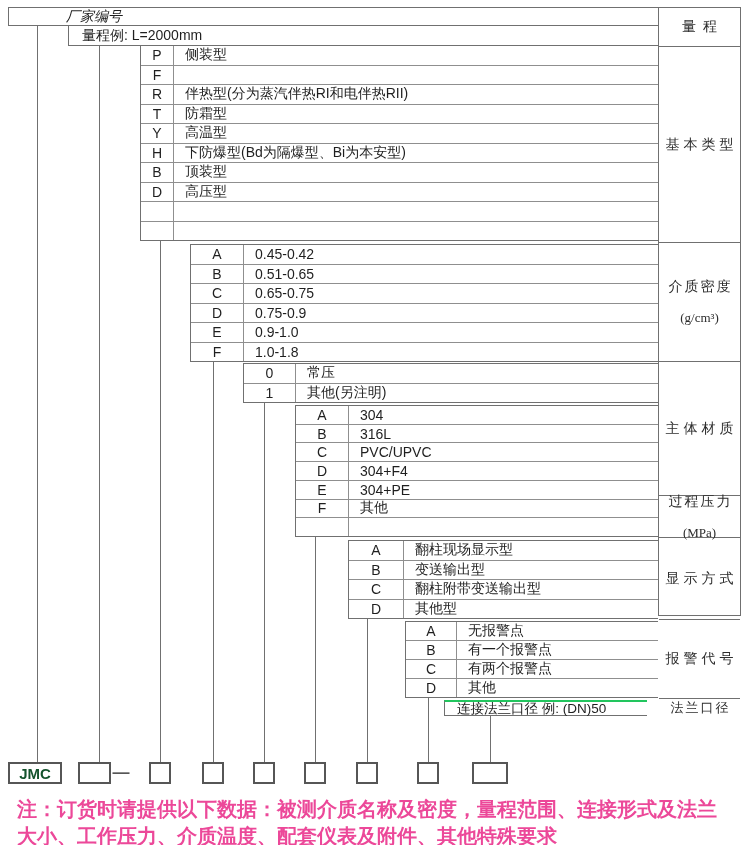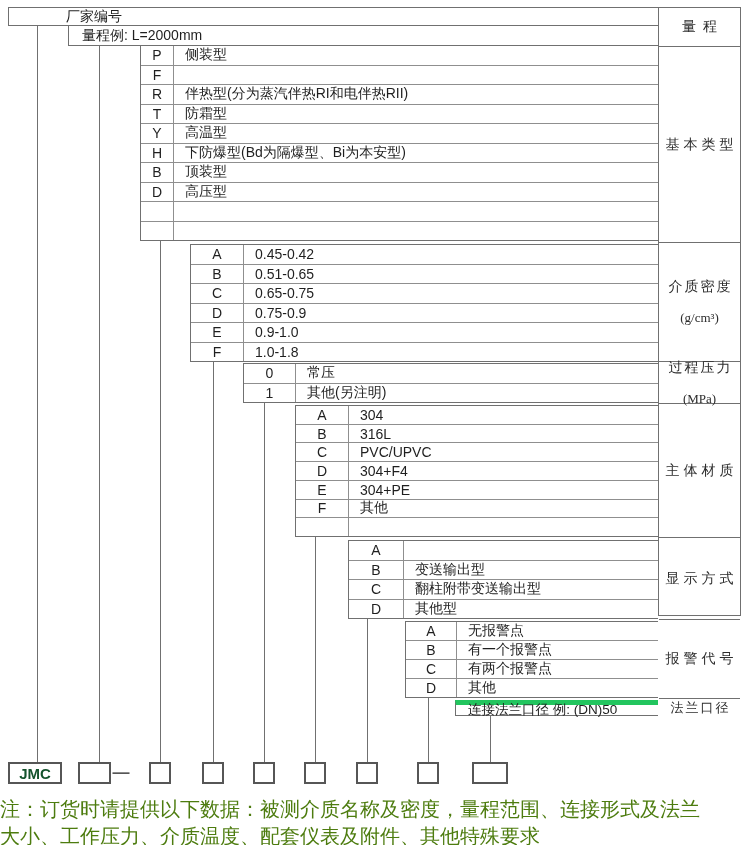--- a/index.html
+++ b/index.html
@@ -34,30 +34,30 @@
   .vline{position:absolute;width:1px;background:#707070;}
 
   
   .bbox{position:absolute;top:762px;height:22px;box-sizing:border-box;border:2px solid #565656;
         background:#fff;display:flex;align-items:center;justify-content:center;}
   .bbox-prefix{font-weight:bold;font-size:15px;color:#14532d;}
   .dash{position:absolute;top:762px;height:22px;display:flex;align-items:center;justify-content:center;
         color:#565656;font-size:17px;font-weight:bold;}
 
   
-  .note-line{position:absolute;left:0;white-space:nowrap;font-size:20px;font-weight:400;
-             color:#4d7c0f;letter-spacing:0px;}
+  .note-line{position:absolute;left:17px;white-space:nowrap;font-size:20px;font-weight:700;
+             color:#ec4899;letter-spacing:0px;}
 </style>
 </head>
 <body>
 
 <div class="stage">
 
   <div class="hdr-row" style="left:8px;top:7px;width:650px;height:19px;border:1px solid #707070;border-right:none;">
-    <span style="padding-left:57px;">厂家编号</span>
+    <span style="padding-left:57px;font-style:italic;">厂家编号</span>
   </div>
   <div class="hdr-row" style="left:68px;top:26px;width:590px;height:20px;border-left:1px solid #707070;border-bottom:1px solid #707070;">
     <span style="padding-left:13px;">量程例: L=2000mm</span>
   </div>
 
   <div class="sel-table" style="left:140px;top:45px;width:518px;height:196px;">
     <div class="trow">
         <div class="code" style="width:32px;">P</div>
         <div class="desc">侧装型</div>
       </div>
@@ -163,20 +163,21 @@
       </div>
     <div class="trow">
         <div class="code" style="width:52px;"></div>
         <div class="desc"></div>
       </div>
   </div>
 
   <div class="sel-table" style="left:348px;top:540px;width:310px;height:79px;">
     <div class="trow">
         <div class="code" style="width:54px;">A</div>
+        <div class="desc">翻柱现场显示型</div>
       </div>
     <div class="trow">
         <div class="code" style="width:54px;">B</div>
         <div class="desc">变送输出型</div>
       </div>
     <div class="trow">
         <div class="code" style="width:54px;">C</div>
         <div class="desc">翻柱附带变送输出型</div>
       </div>
     <div class="trow">
@@ -197,41 +198,41 @@
     <div class="trow">
         <div class="code" style="width:50px;">C</div>
         <div class="desc">有两个报警点</div>
       </div>
     <div class="trow">
         <div class="code" style="width:50px;">D</div>
         <div class="desc">其他</div>
       </div>
   </div>
 
-  <div class="hdr-row" style="left:455px;top:700px;width:203px;height:16px;border-left:1px solid #707070;border-top:5px solid #22c55e;border-bottom:1px solid #707070;font-size:13.5px;">
+  <div class="hdr-row" style="left:444px;top:700px;width:203px;height:16px;border-left:1px solid #707070;border-top:2px solid #22c55e;border-bottom:1px solid #707070;font-size:13.5px;">
     <span style="padding-left:12px;">连接法兰口径 例: (DN)50</span>
   </div>
 
   <div class="label-col">
     <div class="label-cell" style="height:39px;">
         <span class="lbl" style="letter-spacing:7px;text-indent:7px;">量程</span>
       </div>
     <div class="label-cell" style="height:196px;">
         <span class="lbl">基本类型</span>
       </div>
     <div class="label-cell" style="height:119px;justify-content:center;">
         <span class="lbl" style="letter-spacing:2px;text-indent:2px;">介质密度</span>
         <span class="lbl-unit">(g/cm³)</span>
       </div>
+    <div class="label-cell" style="height:134px;">
+        <span class="lbl">主体材质</span>
+      </div>
     <div class="label-cell" style="height:42px;">
         <span class="lbl" style="letter-spacing:2px;text-indent:2px;">过程压力</span>
         <span class="lbl-unit">(MPa)</span>
-      </div>
-    <div class="label-cell" style="height:134px;">
-        <span class="lbl">主体材质</span>
       </div>
     <div class="label-cell" style="height:82px;">
         <span class="lbl">显示方式</span>
       </div>
     <div class="label-cell" style="height:79px;">
         <span class="lbl">报警代号</span>
       </div>
     <div class="label-cell">
         <span class="lbl" style="letter-spacing:2px;text-indent:2px;font-size:13px;">法兰口径</span>
       </div>

